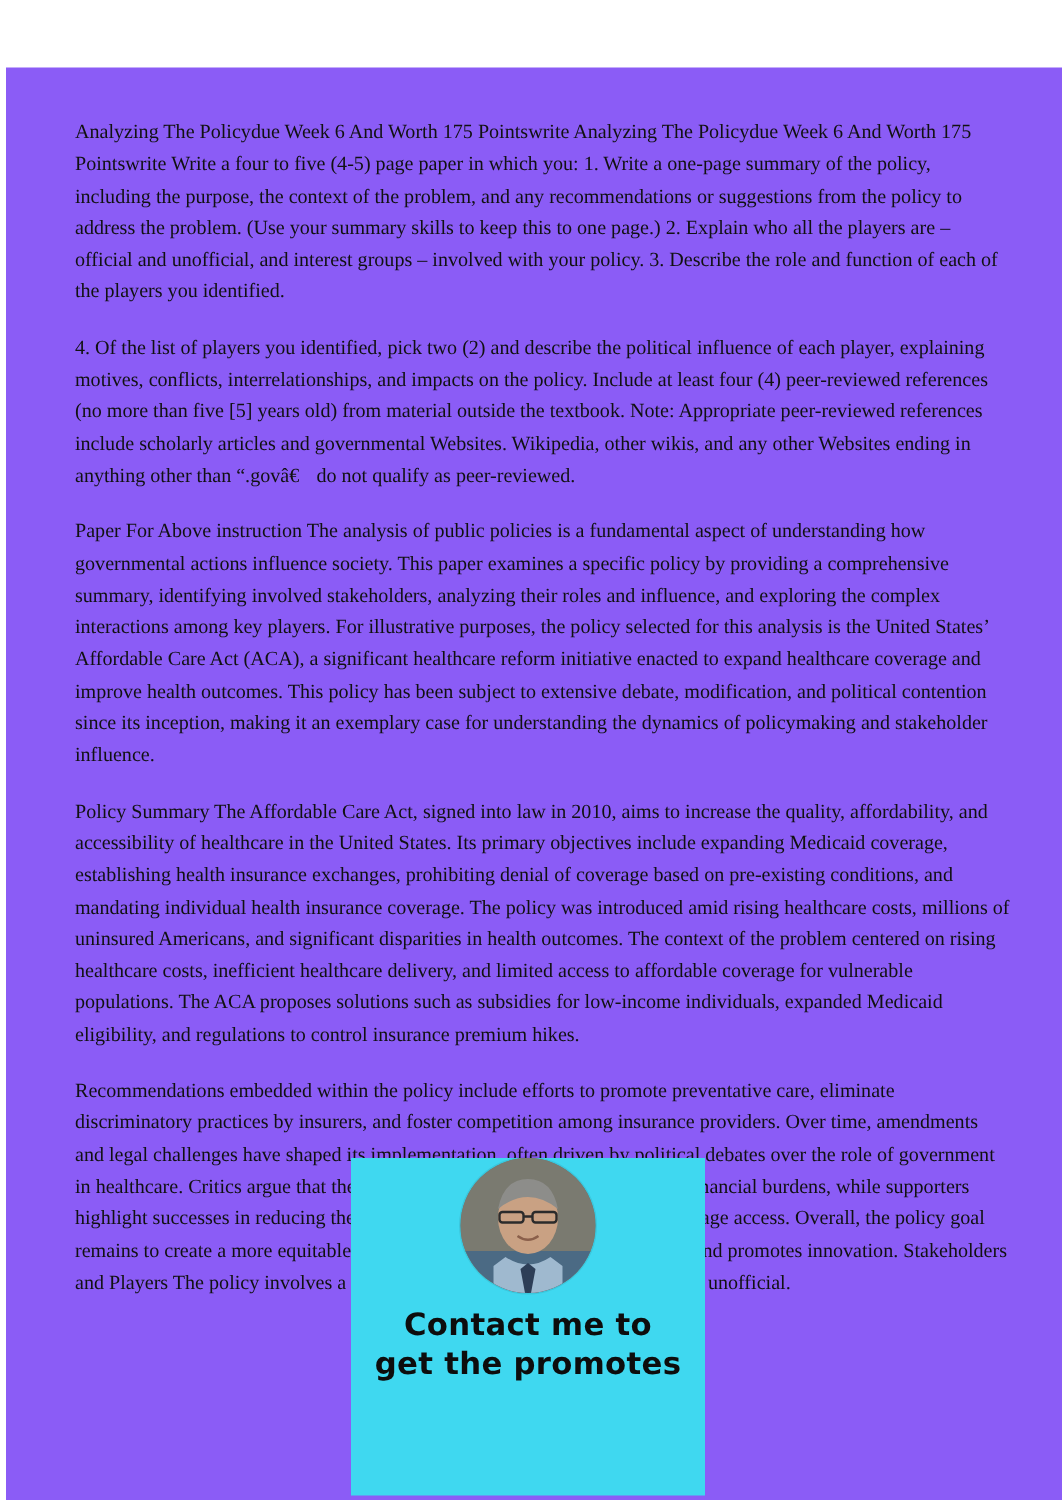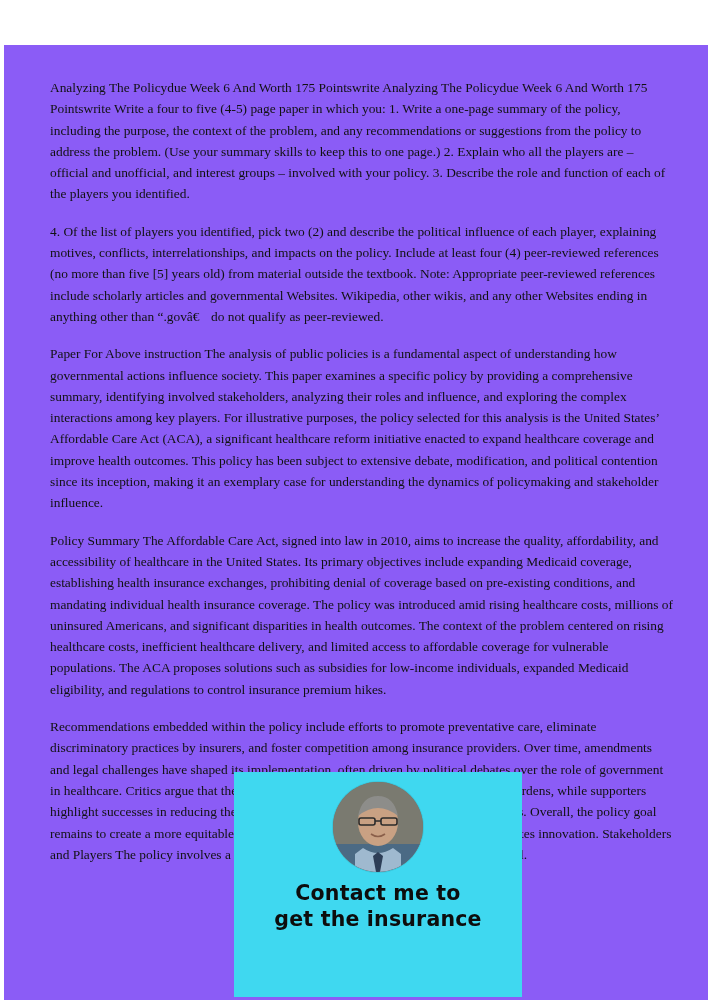--- a/index.html
+++ b/index.html
@@ -36,29 +36,28 @@
     margin: 0 0 16px 0;
     color: #111111;
   }
   .para:last-child { margin-bottom: 0; }
 
   
   .overlay-card {
     position: absolute;
     left: 230px;
     top: 727px;
-    width: 288px;
+    width: 236px;
     height: 225px;
     background: #3fd8f0;
     box-sizing: border-box;
     display: flex;
     flex-direction: column;
     align-items: center;
     justify-content: flex-start;
-    padding-top: 10px;
   }
   .avatar {
     width: 90px;
     height: 90px;
     border-radius: 50%;
     overflow: hidden;
     background: #6f6f66;
     position: relative;
     box-shadow: 0 0 0 1px rgba(0,0,0,0.08);
   }
@@ -108,17 +107,17 @@
         <rect x="26" y="36" width="16" height="7" rx="2" fill="none" stroke="#2b2b2b" stroke-width="1.6"></rect>
         <rect x="48" y="36" width="16" height="7" rx="2" fill="none" stroke="#2b2b2b" stroke-width="1.6"></rect>
         <line x1="42" y1="39" x2="48" y2="39" stroke="#2b2b2b" stroke-width="1.6"></line>
         <path d="M38 52 q7 5 14 0" stroke="#8a5f4a" stroke-width="1.6" fill="none"></path>
         <path d="M30 66 q15 10 30 0 l8 6 v18 h-46 v-18 z" fill="#9fb9cf"></path>
         <path d="M45 70 l5 4 -3 16 -4 0 -3 -16 z" fill="#2d3e57"></path>
       </svg>
     </div>
     <div class="overlay-lines">
       <div class="overlay-line">Contact me to</div>
-      <div class="overlay-line">get the insurance</div>
+      <div class="overlay-line">get the promotes</div>
     </div>
   </div>
 
 </div>
 
 </body></html>

